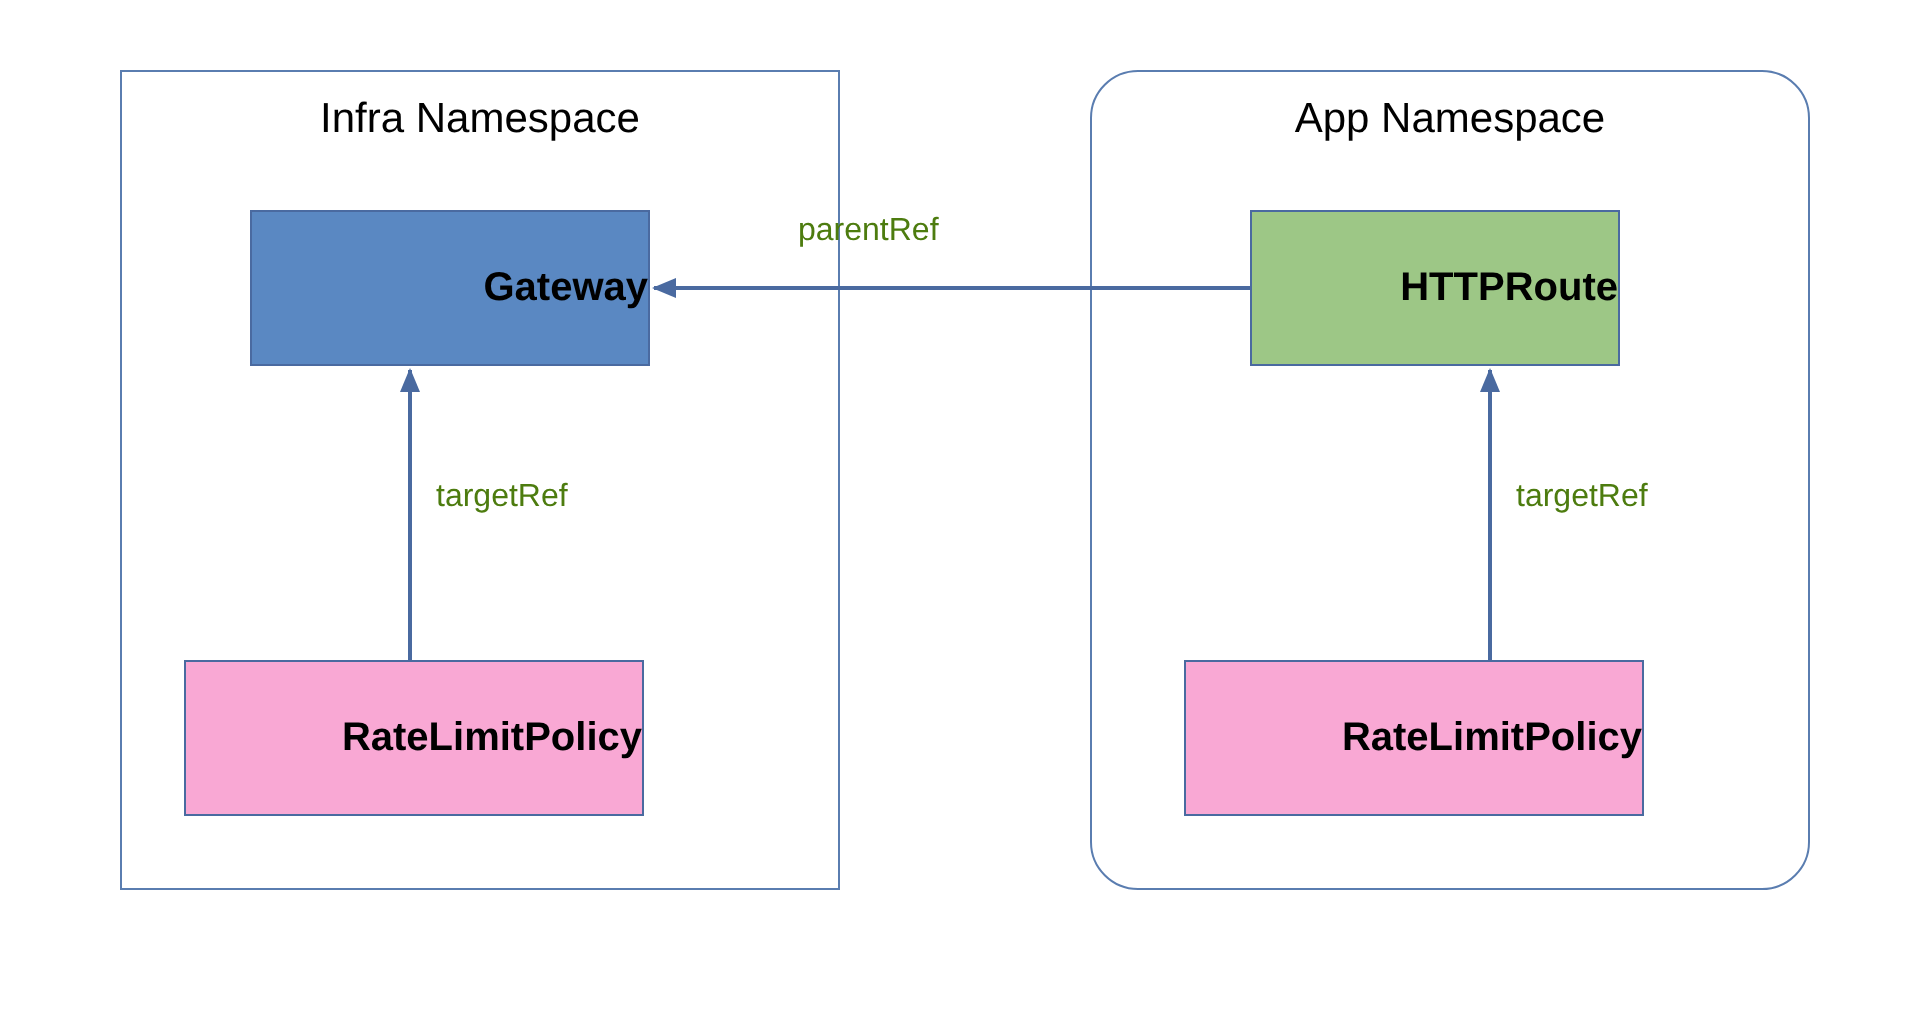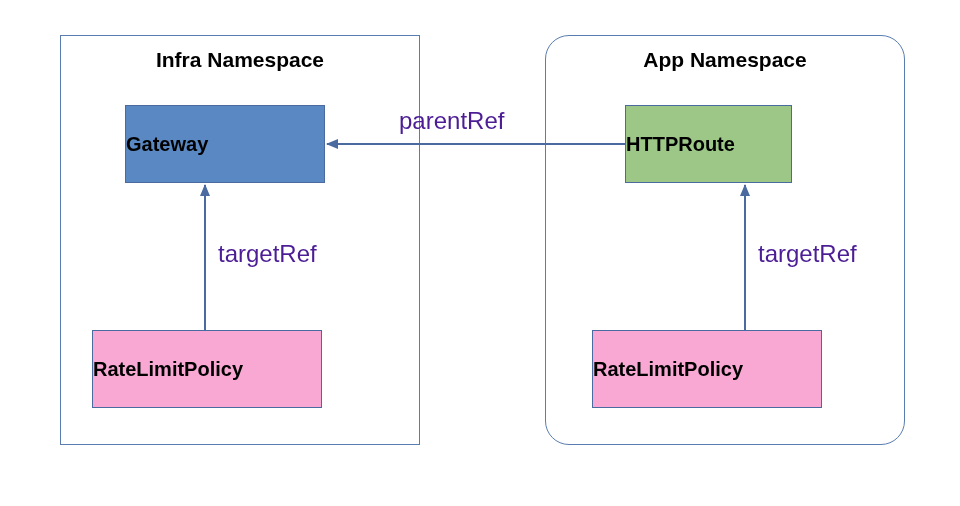--- a/index.html
+++ b/index.html
@@ -18,40 +18,39 @@
     background: #ffffff;
     box-sizing: border-box;
   }
   .namespace-title {
     position: absolute;
     top: 12px;
     width: 100%;
     text-align: center;
     font-size: 21px;
     color: #000;
-    font-weight: bold;
   }
   .node {
     position: absolute;
     border: 1.5px solid #4a6aa0;
     box-sizing: border-box;
     display: flex;
     align-items: center;
-    justify-content: flex-start;
+    justify-content: flex-end;
     font-weight: bold;
     font-size: 20px;
     color: #000;
   }
   .node.blue   { background: #5a88c2; }
   .node.green  { background: #9dc786; }
   .node.yellow { background: #f9a8d4; }
   .edge-label {
     position: absolute;
-    font-size: 24px;
-    color: #4c1d95;
+    font-size: 16px;
+    color: #4d7c0f;
     background: transparent;
   }
   svg.arrows {
     position: absolute;
     left: 0; top: 0;
     width: 960px; height: 506px;
     pointer-events: none;
   }
 </style>
 </head>
@@ -62,21 +61,21 @@
 </div>
 
 <div class="namespace-box" style="left:545px; top:35px; width:360px; height:410px;border-radius:24px;">
   <div class="namespace-title">App Namespace</div>
 </div>
 
 <div class="node blue" style="left:125px; top:105px; width:200px; height:78px;">
   <span>Gateway</span>
 </div>
 
-<div class="node green" style="left:625px; top:105px; width:167px; height:78px;">
+<div class="node green" style="left:625px; top:105px; width:185px; height:78px;">
   <span>HTTPRoute</span>
 </div>
 
 <div class="node yellow" style="left:92px; top:330px; width:230px; height:78px;">
   <span>RateLimitPolicy</span>
 </div>
 
 <div class="node yellow" style="left:592px; top:330px; width:230px; height:78px;">
   <span>RateLimitPolicy</span>
 </div>

